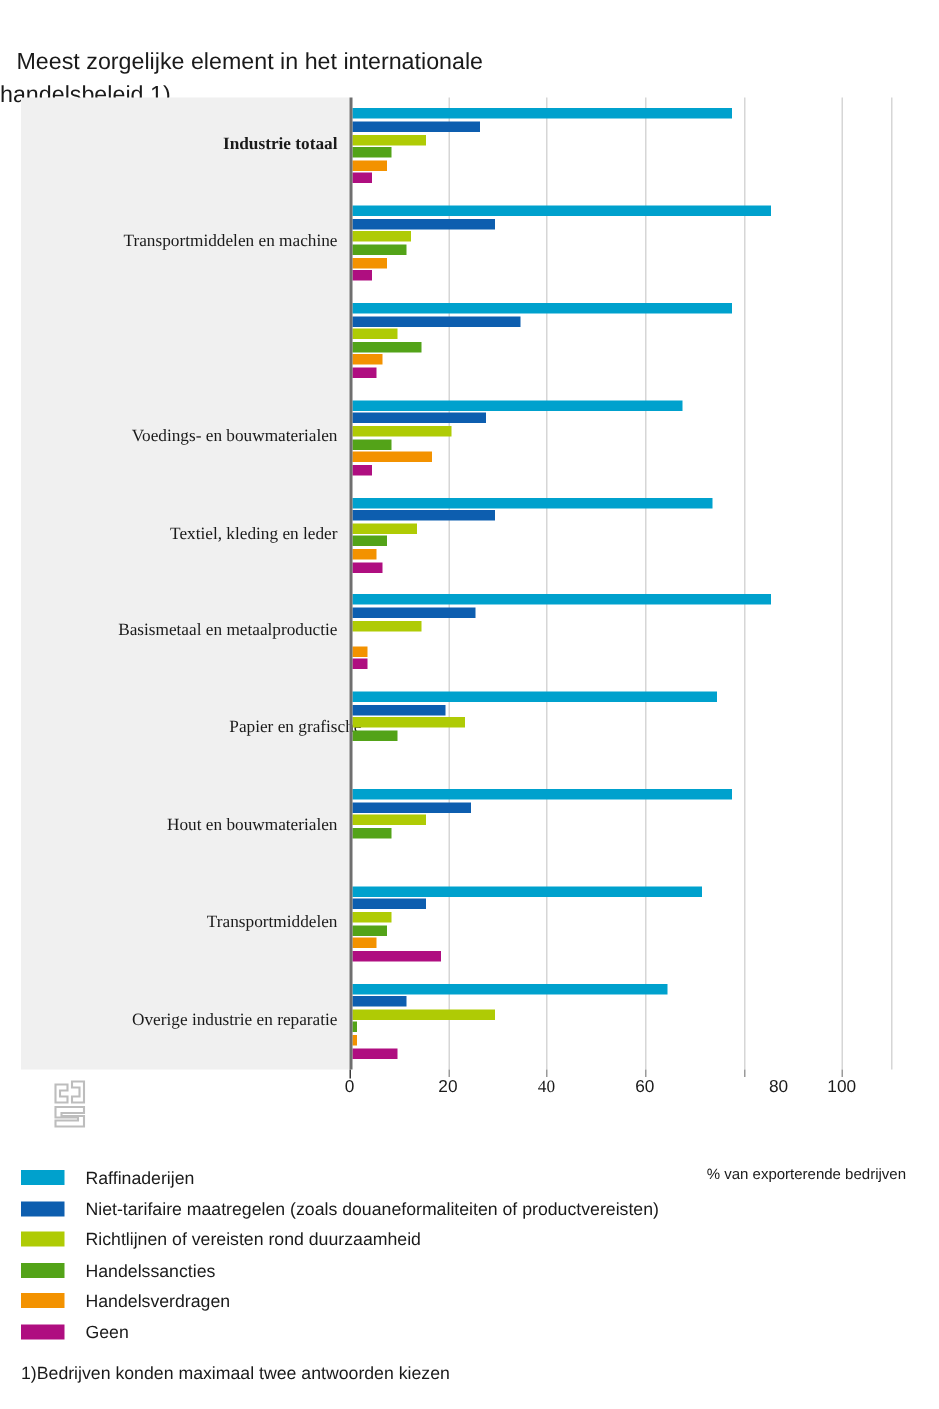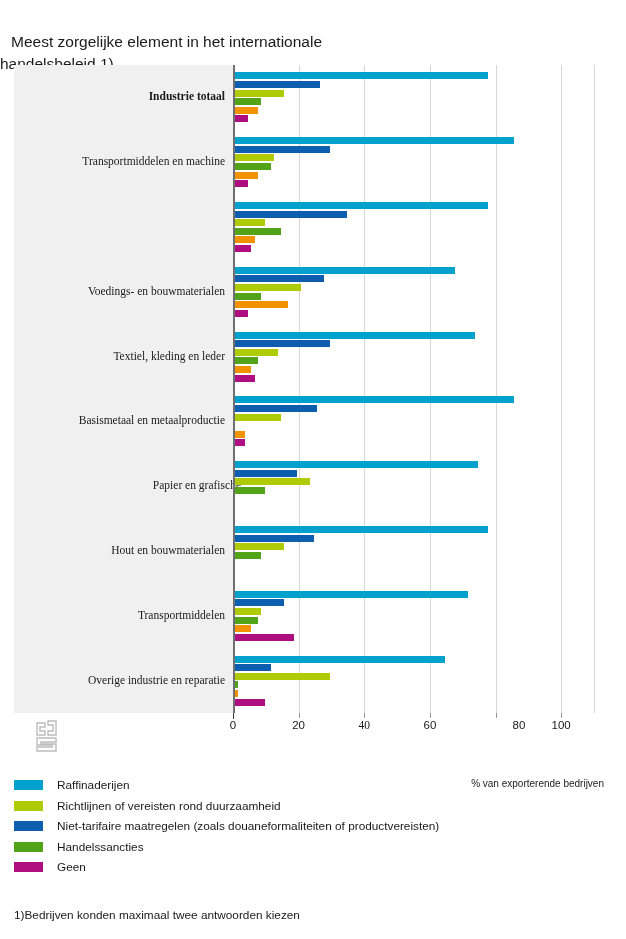--- a/index.html
+++ b/index.html
@@ -316,30 +316,34 @@
     <div class="xlabel" style="left: 547.182px;">100</div>
   </div>
 <div id="x-axis-title">% van exporterende bedrijven</div>
 
 <div id="legend">
     <div class="legend-item">
       <span class="legend-swatch" style="background: rgb(0, 161, 205);"></span>
       <span class="legend-text">Raffinaderijen</span>
     </div>
     <div class="legend-item">
+      <span class="legend-swatch" style="background: rgb(13, 94, 175);"></span>
+      <span class="legend-text">Niet-tarifaire maatregelen (zoals douaneformaliteiten of productvereisten)</span>
+    </div>
+    <div class="legend-item">
       <span class="legend-swatch" style="background: rgb(175, 203, 5);"></span>
       <span class="legend-text">Richtlijnen of vereisten rond duurzaamheid</span>
     </div>
     <div class="legend-item">
-      <span class="legend-swatch" style="background: rgb(13, 94, 175);"></span>
-      <span class="legend-text">Niet-tarifaire maatregelen (zoals douaneformaliteiten of productvereisten)</span>
-    </div>
-    <div class="legend-item">
       <span class="legend-swatch" style="background: rgb(83, 163, 24);"></span>
       <span class="legend-text">Handelssancties</span>
     </div>
     <div class="legend-item">
+      <span class="legend-swatch" style="background: rgb(243, 146, 0);"></span>
+      <span class="legend-text">Handelsverdragen</span>
+    </div>
+    <div class="legend-item">
       <span class="legend-swatch" style="background: rgb(175, 14, 128);"></span>
       <span class="legend-text">Geen</span>
     </div>
   </div>
 
 <div id="footnote">1)Bedrijven konden maximaal twee antwoorden kiezen</div>
 
 </body></html>

